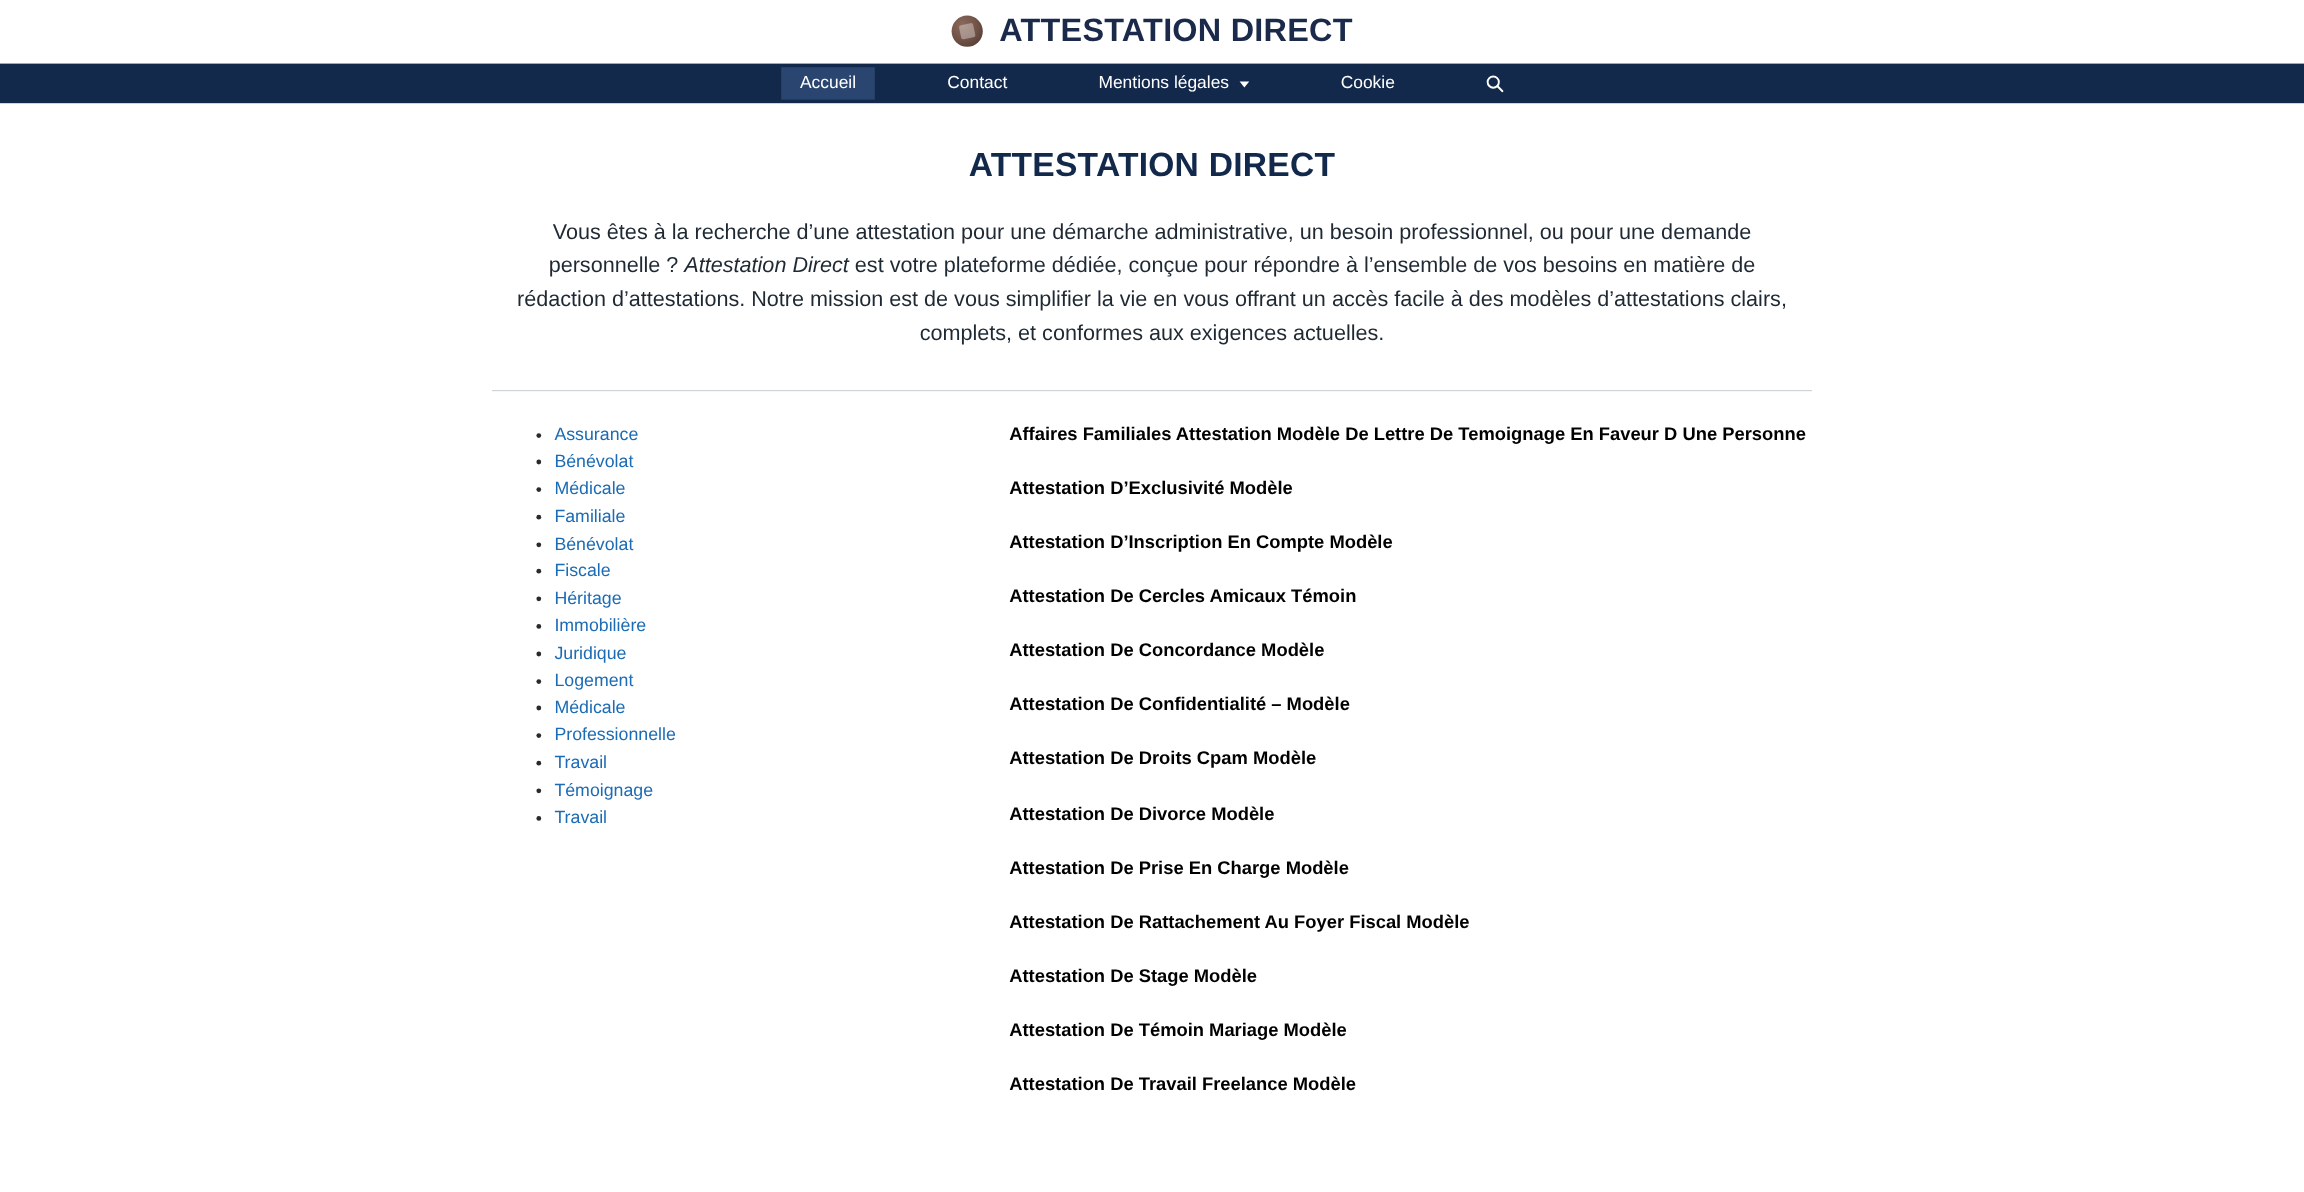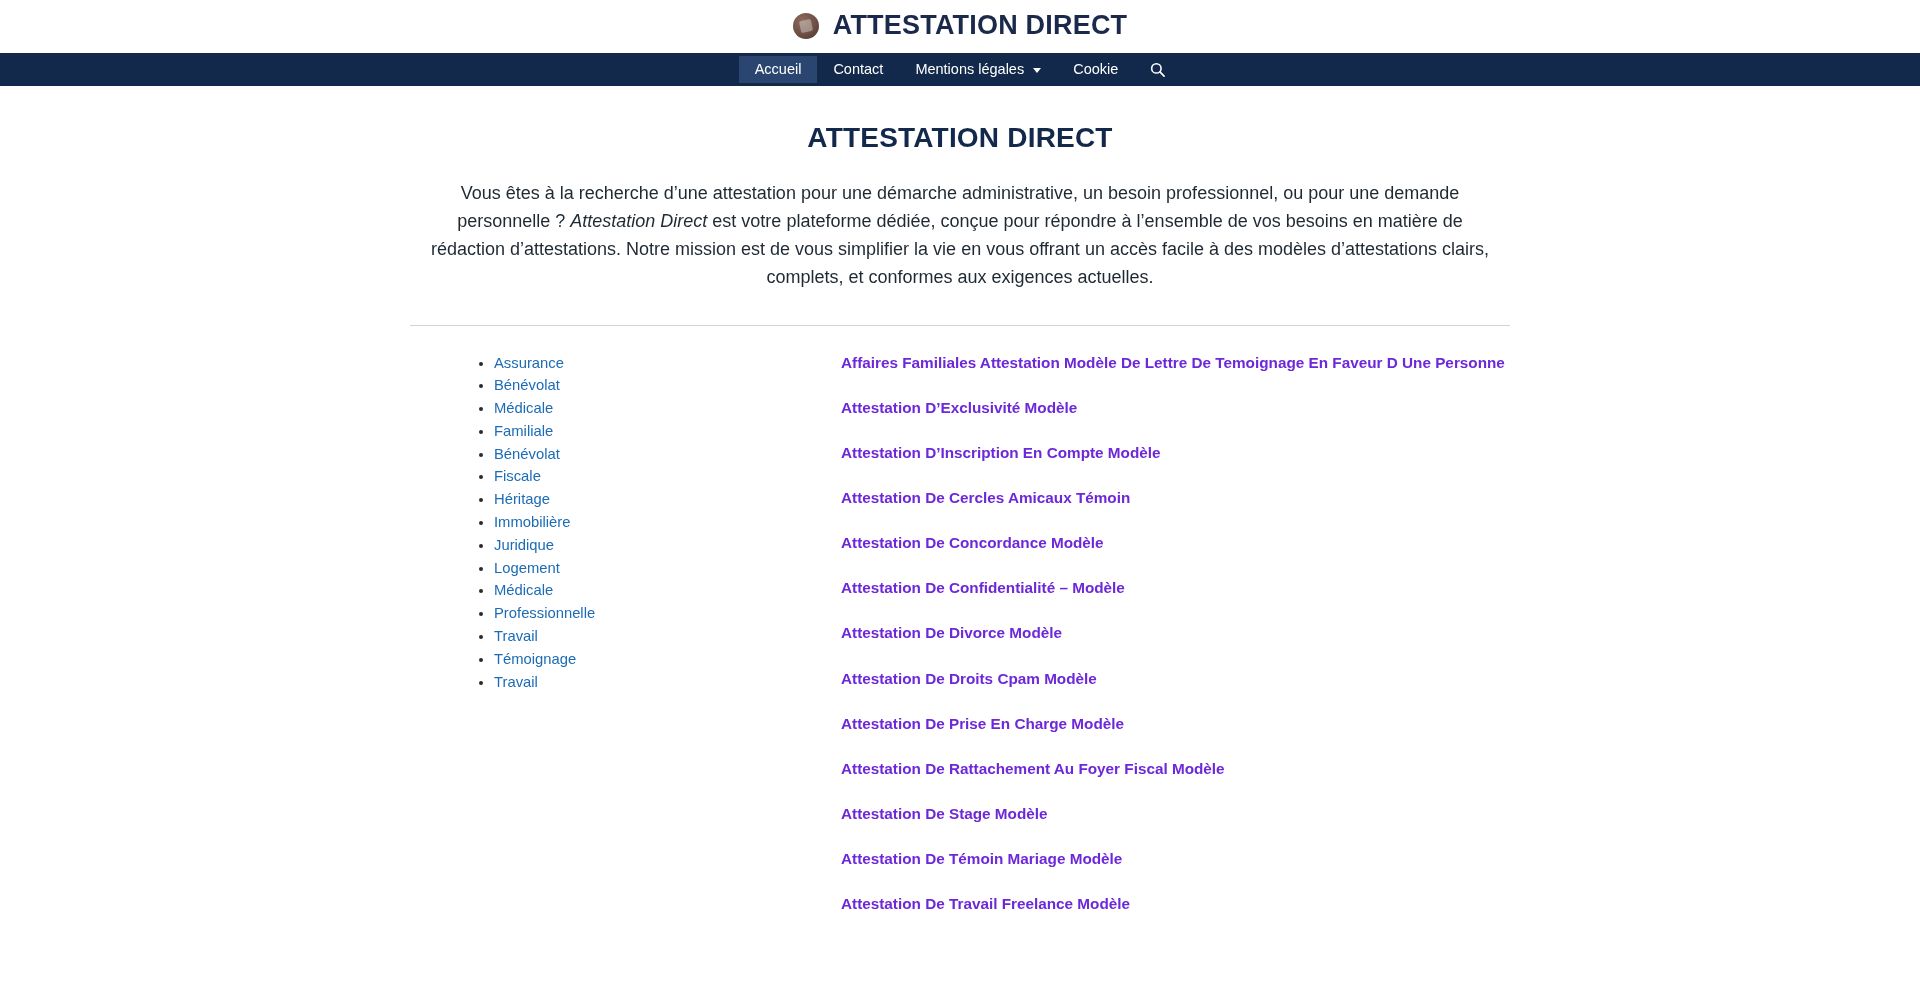--- a/index.html
+++ b/index.html
@@ -62,20 +62,21 @@
     display: flex;
     align-items: stretch;
     justify-content: center;
   }
   .nav-list {
     display: flex;
     align-items: stretch;
     list-style: none;
     margin: 0;
     padding: 3px;
+    gap: 44px;
   }
   .nav-item {
     display: flex;
     align-items: center;
     padding: 0 16px;
     color: #ffffff;
     font-size: 14.5px;
     line-height: 1;
     cursor: pointer;
     white-space: nowrap;
@@ -146,35 +147,34 @@
   .cat-list {
     margin: 0;
     padding-left: 52px;
     list-style: disc;
   }
   .cat-list li {
     color: #1b6bb5;
     font-size: 14.8px;
     line-height: 1.27;
     margin-bottom: 4px;
-    margin-left: 32px;
   }
   .cat-list li a {
     color: #1b6bb5;
     text-decoration: none;
   }
   .cat-list li::marker { color: #2a2a2a; }
 
   .col-right {
     flex: 1;
     padding-left: 46px;
   }
   .doc-link {
     display: block;
-    color: #6d28d9;
+    color: #000000;
     font-weight: 700;
     font-size: 15.3px;
     line-height: 1.2;
     text-decoration: none;
     margin-bottom: 26.8px;
   }
   .doc-link:last-child { margin-bottom: 16px; }
 </style>
 </head>
 <body>
@@ -244,22 +244,22 @@
       </ul>
     </div>
 
     <div class="col-right">
       <a class="doc-link" href="#">Affaires Familiales Attestation Modèle De Lettre De Temoignage En Faveur D Une Personne</a>
       <a class="doc-link" href="#">Attestation D’Exclusivité Modèle</a>
       <a class="doc-link" href="#">Attestation D’Inscription En Compte Modèle</a>
       <a class="doc-link" href="#">Attestation De Cercles Amicaux Témoin</a>
       <a class="doc-link" href="#">Attestation De Concordance Modèle</a>
       <a class="doc-link" href="#">Attestation De Confidentialité – Modèle</a>
+      <a class="doc-link" href="#">Attestation De Droits Cpam Modèle</a>
       <a class="doc-link" href="#">Attestation De Divorce Modèle</a>
-      <a class="doc-link" href="#">Attestation De Droits Cpam Modèle</a>
       <a class="doc-link" href="#">Attestation De Prise En Charge Modèle</a>
       <a class="doc-link" href="#">Attestation De Rattachement Au Foyer Fiscal Modèle</a>
       <a class="doc-link" href="#">Attestation De Stage Modèle</a>
       <a class="doc-link" href="#">Attestation De Témoin Mariage Modèle</a>
       <a class="doc-link" href="#">Attestation De Travail Freelance Modèle</a>
     </div>
 
   </div>
 </main>
 

